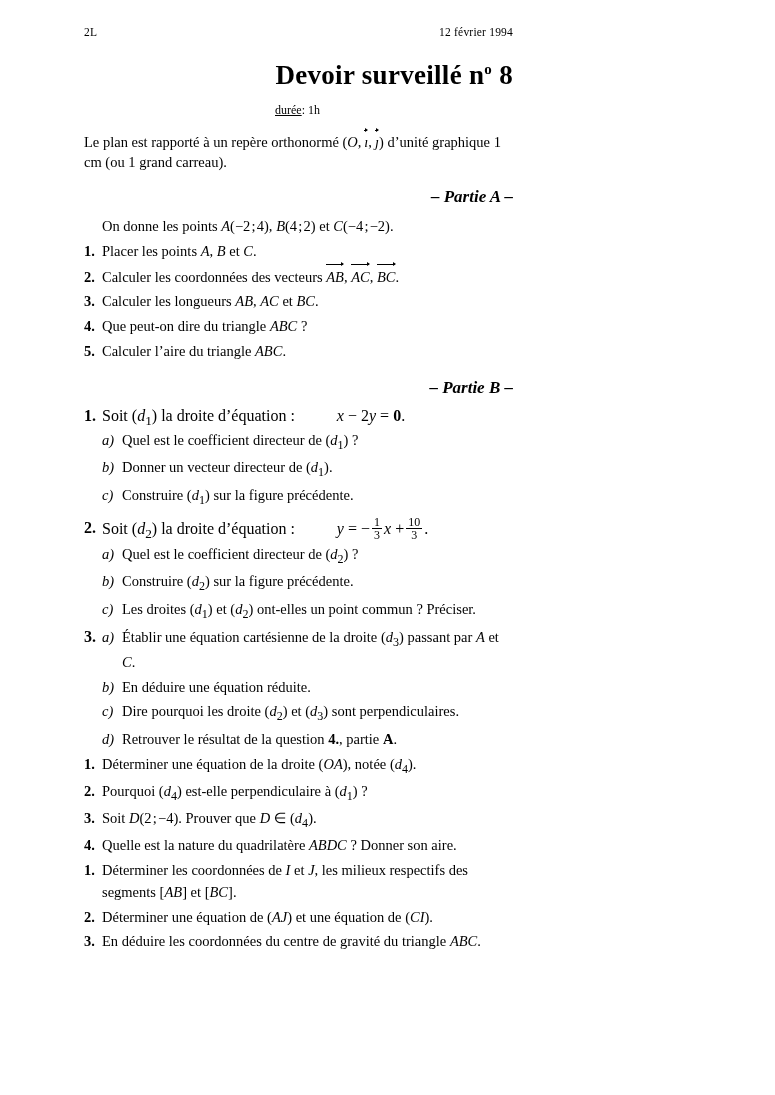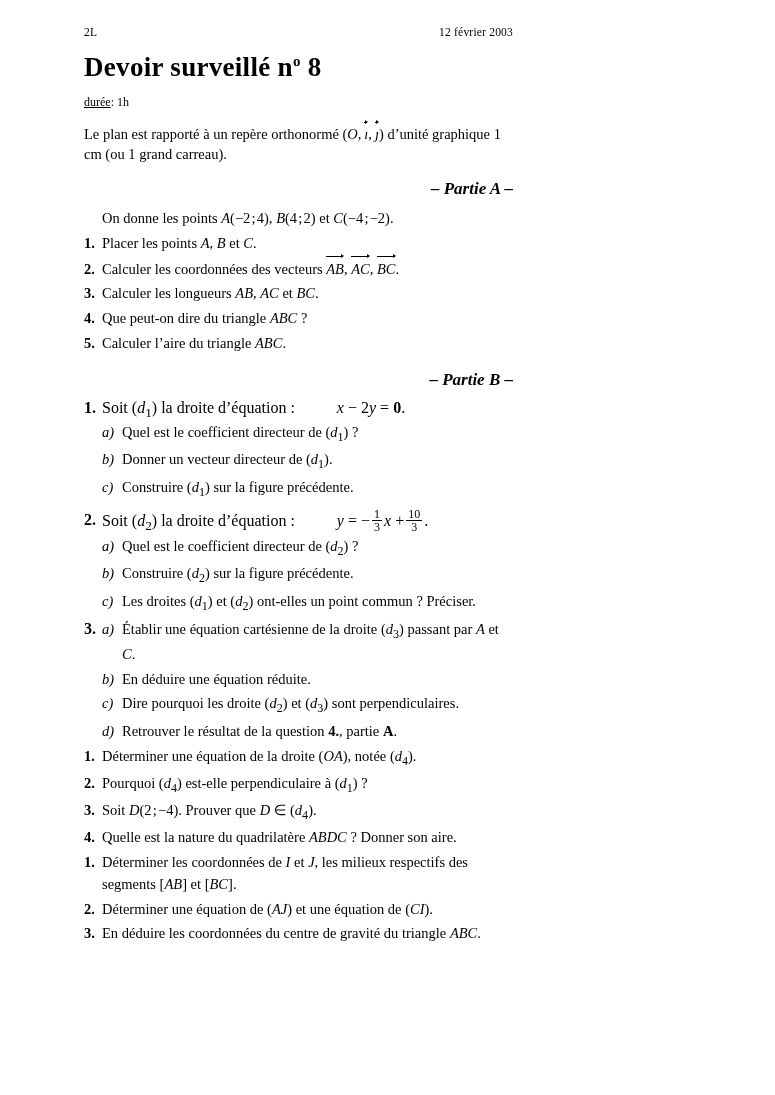--- a/index.html
+++ b/index.html
@@ -25,32 +25,32 @@
     display: flex;
     justify-content: space-between;
     align-items: baseline;
     font-size: 11.5px;
     letter-spacing: 0.2px;
   }
   .header-left { font-size: 11.5px; }
   .header-right { font-size: 11.5px; }
 
   .doc-title {
-    text-align: left;
+    text-align: right;
     font-size: 27px;
     font-weight: bold;
-    margin-top: 14px;
+    margin-top: 22px;
     letter-spacing: 0.3px;
   }
   .doc-title sup {
     font-size: 15px;
     vertical-align: super;
   }
   .duration {
-    text-align: left;
+    text-align: center;
     font-size: 12px;
     margin-top: 12px;
     margin-right: 2px;
   }
   .duration .u { text-decoration: underline; }
 
   .intro {
     margin-top: 14px;
     font-size: 14.5px;
     line-height: 1.35;
@@ -159,21 +159,21 @@
   }
   .indent-eq { display: inline-block; padding-left: 42px; }
 </style>
 </head>
 <body>
 
 <div class="page">
 
   <div class="header-row">
     <div class="header-left">2L</div>
-    <div class="header-right">12 février 2003</div>
+    <div class="header-right">12 février 1994</div>
   </div>
 
   <div class="doc-title">
     <span>Devoir surveillé n</span><sup>o</sup> <span>8</span>
   </div>
 
   <div class="duration">
     <span class="u">durée</span><span>: 1h</span>
   </div>
 

